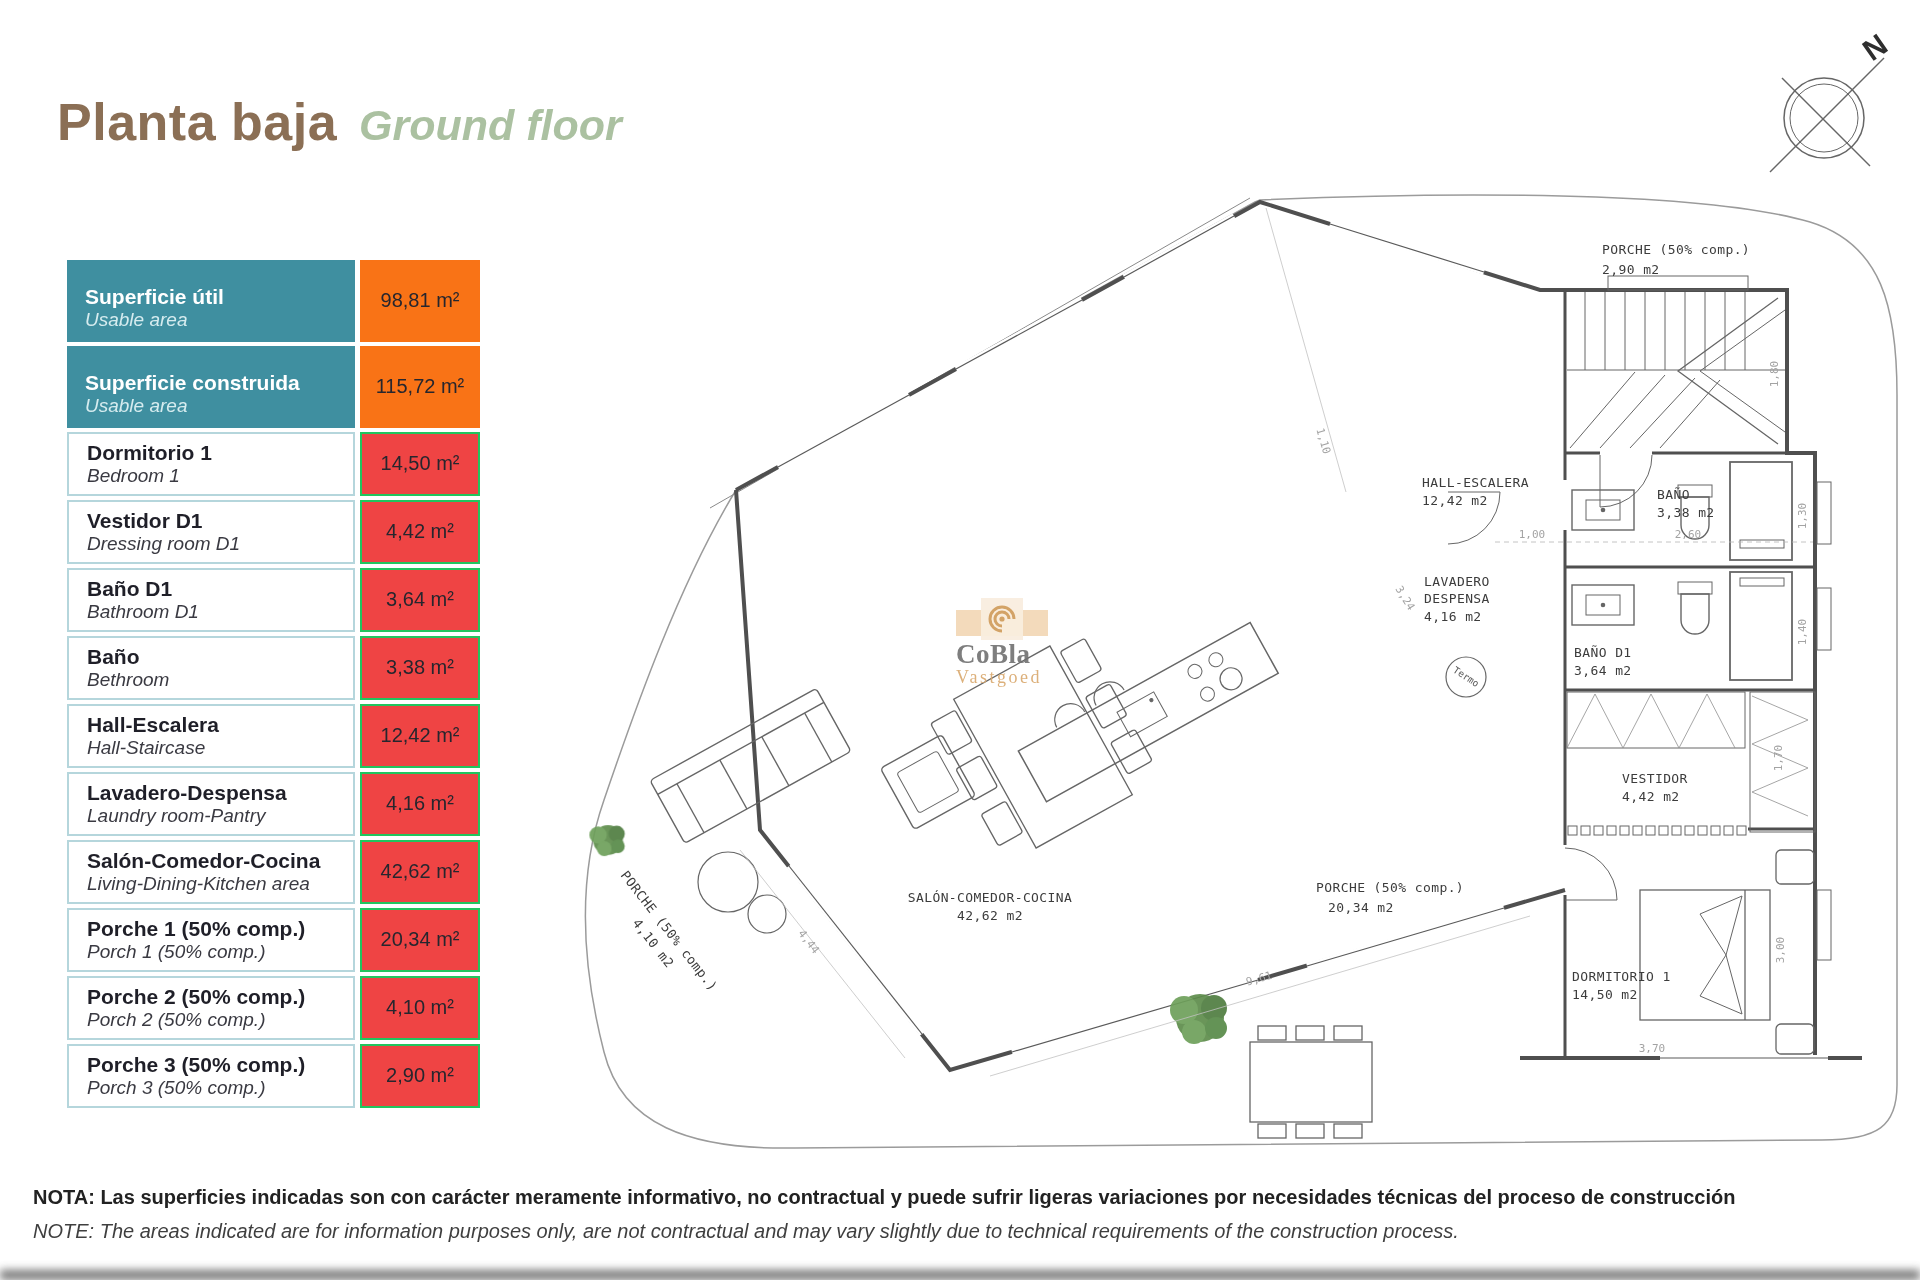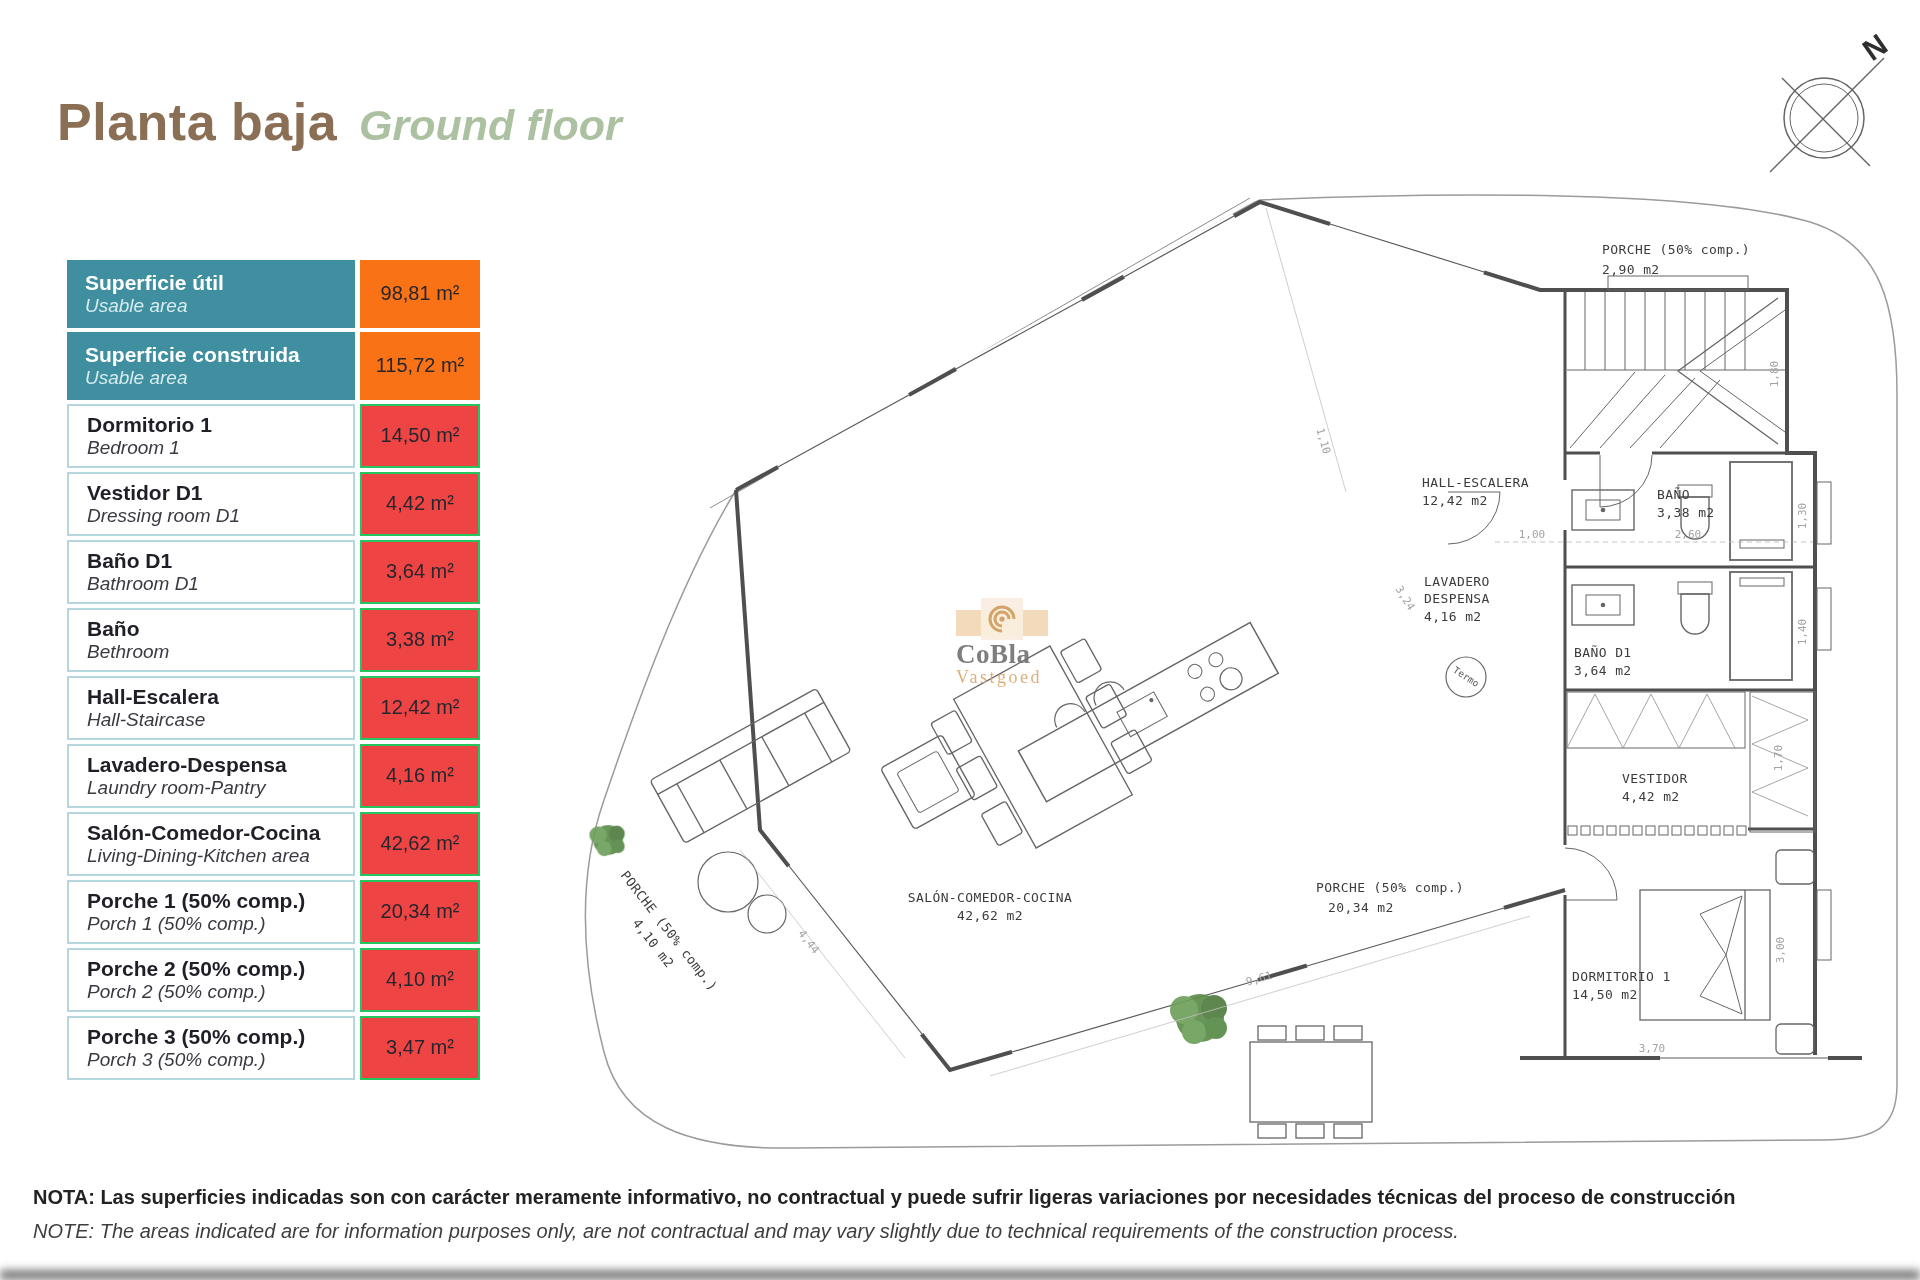--- a/index.html
+++ b/index.html
@@ -13,21 +13,21 @@
 
   
   #area-table{position:absolute;left:67px;top:260px;width:415px;}
   .arow{display:flex;gap:5px;margin-bottom:4px;}
   .lcell{width:288px;box-sizing:border-box;padding:7px 8px 7px 18px;background:#fff;
          border:2px solid #b5d6dc;display:flex;flex-direction:column;justify-content:center;}
   .vcell{width:120px;box-sizing:border-box;background:#ef4444;border:2px solid #22c55e;
          display:flex;align-items:center;justify-content:center;font-size:20px;color:#26262e;}
   .arow .l1{font-size:21px;font-weight:bold;color:#1f1f28;line-height:1.15;}
   .arow .l2{font-size:19px;font-style:italic;color:#3a3a42;line-height:1.15;}
-  .arow.hdr .lcell{background:#3f8fa0;border:none;padding-top:11px;padding-bottom:11px;}
+  .arow.hdr .lcell{background:#3f8fa0;border:none;padding-top:25px;padding-bottom:11px;}
   .arow.hdr .vcell{background:#f97316;border:none;}
   .arow.hdr .l1{color:#ffffff;}
   .arow.hdr .l2{color:#d6ecef;}
 
   
   #plan{position:absolute;left:560px;top:190px;}
   text{font-family:"DejaVu Sans Mono","Liberation Mono",monospace;}
   .room-label{font-size:13px;fill:#3c3c3c;letter-spacing:.4px;}
   .appl-label{font-size:9.5px;fill:#555;}
   .dim{font-size:11px;fill:#a3a3a3;}
@@ -139,21 +139,21 @@
           <span class="l1">Porche 2 (50% comp.)</span>
           <span class="l2">Porch 2 (50% comp.)</span>
         </div>
       <div class="vcell">4,10 m²</div>
     </div>
     <div class="arow">
       <div class="lcell">
           <span class="l1">Porche 3 (50% comp.)</span>
           <span class="l2">Porch 3 (50% comp.)</span>
         </div>
-      <div class="vcell">3,47 m²</div>
+      <div class="vcell">2,90 m²</div>
     </div>
   </div>
 
   <svg id="plan" width="1340" height="970" viewBox="0 0 1340 970">
 
     <path class="boundary" stroke-width="1.5" d="M 700 10 C 880 2 1140 0 1250 32 C 1322 54 1337 118 1337 205 L 1337 895
          C 1337 936 1318 950 1262 950 L 235 958 C 128 960 62 934 44 862
          C 22 776 16 690 44 610 C 76 516 120 392 176 300 L 695 12 Z"></path>
     <line class="thin" x1="150" y1="318" x2="690" y2="8" stroke-width="1" stroke="#cfcfcf"></line>
 

